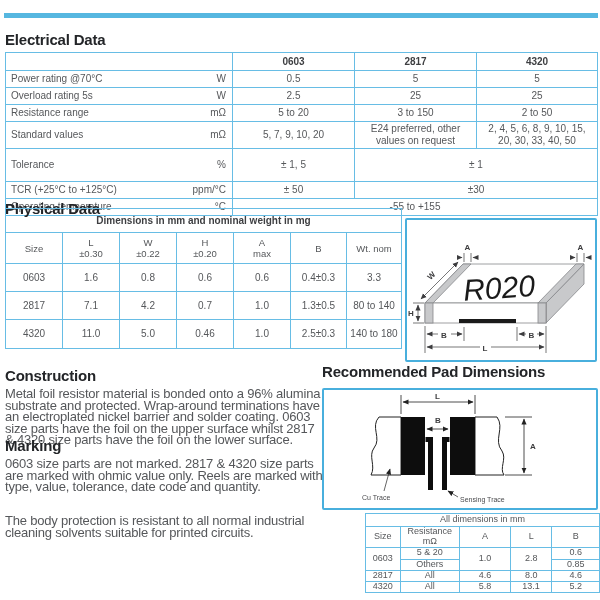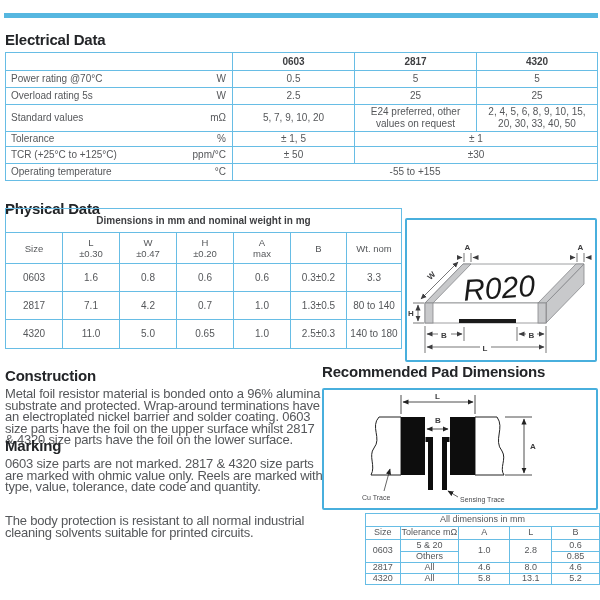--- a/index.html
+++ b/index.html
@@ -72,32 +72,43 @@
       <td class="lbl">
             <div class="lr">
               <span>Overload rating 5s</span>
               <span>W</span>
             </div>
           </td>
       <td>2.5</td>
       <td>25</td>
       <td>25</td>
     </tr>
+    <tr style="height:17px">
+      <td class="lbl">
+            <div class="lr">
+              <span>Resistance range</span>
+              <span>mΩ</span>
+            </div>
+          </td>
+      <td>5 to 20</td>
+      <td>3 to 150</td>
+      <td>2 to 50</td>
+    </tr>
     <tr style="height:27px">
       <td class="lbl">
             <div class="lr">
               <span>Standard values</span>
               <span>mΩ</span>
             </div>
           </td>
       <td class="wrapcell">5, 7, 9, 10, 20</td>
       <td class="wrapcell">E24 preferred, other values on request</td>
       <td class="wrapcell">2, 4, 5, 6, 8, 9, 10, 15, 20, 30, 33, 40, 50</td>
     </tr>
-    <tr style="height:15px">
+    <tr style="height:33px">
       <td class="lbl">
             <div class="lr">
               <span>Tolerance</span>
               <span>%</span>
             </div>
           </td>
       <td>± 1, 5</td>
       <td colspan="2">± 1</td>
     </tr>
     <tr style="height:17px">
@@ -141,21 +152,21 @@
     <tr style="height:31px" class="hdr2">
       <td class="hdr2">
             <div>Size</div>
           </td>
       <td class="hdr2">
             <div>L</div>
             <div>±0.30</div>
           </td>
       <td class="hdr2">
             <div>W</div>
-            <div>±0.47</div>
+            <div>±0.22</div>
           </td>
       <td class="hdr2">
             <div>H</div>
             <div>±0.20</div>
           </td>
       <td class="hdr2">
             <div>A</div>
             <div>max</div>
           </td>
       <td class="hdr2">
@@ -164,37 +175,37 @@
       <td class="hdr2">
             <div>Wt. nom</div>
           </td>
     </tr>
     <tr style="height:28px">
       <td>0603</td>
       <td>1.6</td>
       <td>0.8</td>
       <td>0.6</td>
       <td>0.6</td>
-      <td>0.3±0.2</td>
+      <td>0.4±0.3</td>
       <td>3.3</td>
     </tr>
     <tr style="height:28px">
       <td>2817</td>
       <td>7.1</td>
       <td>4.2</td>
       <td>0.7</td>
       <td>1.0</td>
       <td>1.3±0.5</td>
       <td>80 to 140</td>
     </tr>
     <tr style="height:29px">
       <td>4320</td>
       <td>11.0</td>
       <td>5.0</td>
-      <td>0.65</td>
+      <td>0.46</td>
       <td>1.0</td>
       <td>2.5±0.3</td>
       <td>140 to 180</td>
     </tr>
   </tbody>
     </table>
 
   <div id="res-diag" class="abs diagbox">
     <svg width="188" height="140" viewBox="0 0 188 140">
       <defs>
@@ -305,21 +316,21 @@
         <col style="width:63px">
         <col style="width:49px">
         <col style="width:57px">
       </colgroup>
     <tbody>
         <tr style="height:13px">
       <td colspan="5">All dimensions in mm</td>
     </tr>
     <tr style="height:13px">
       <td>Size</td>
-      <td>Tolerance mΩ</td>
+      <td>Resistance mΩ</td>
       <td>A</td>
       <td>L</td>
       <td>B</td>
     </tr>
     <tr style="height:12px">
       <td rowspan="2">0603</td>
       <td>5 &amp; 20</td>
       <td rowspan="2">1.0</td>
       <td rowspan="2">2.8</td>
       <td>0.6</td>

